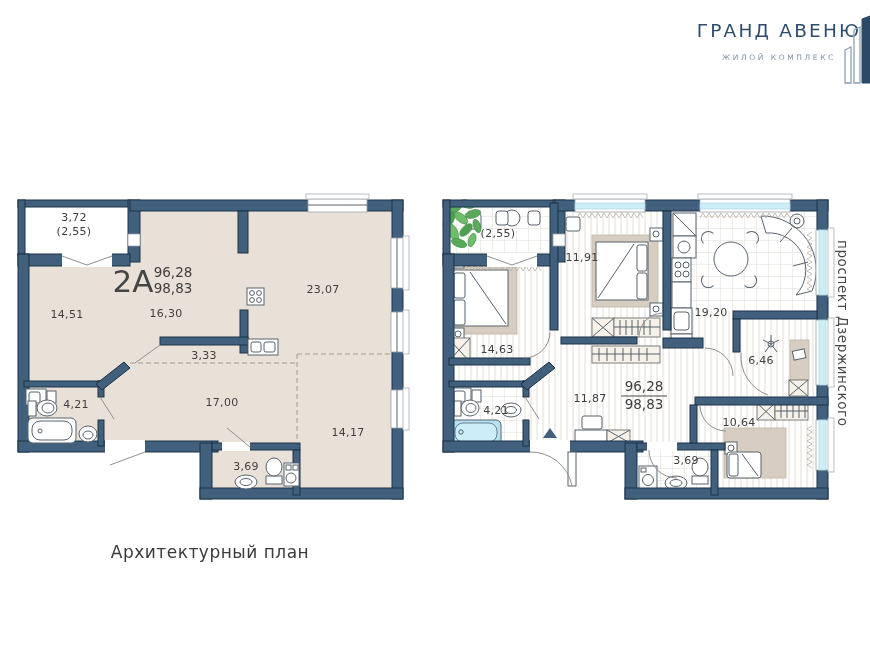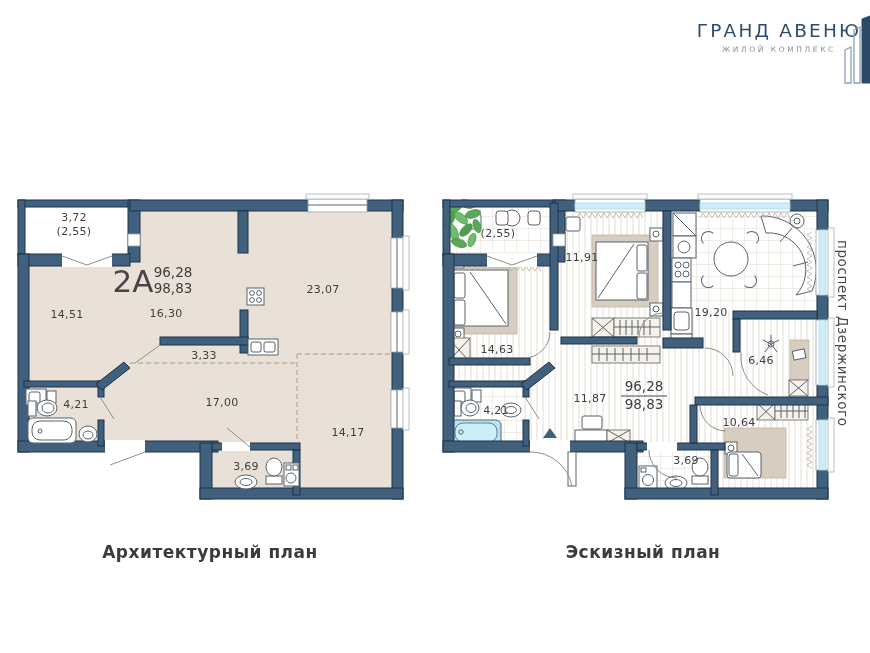--- a/index.html
+++ b/index.html
@@ -14,27 +14,27 @@
   .fx2{fill:none;stroke:#58636d;stroke-width:1;}
   .door{fill:none;stroke:#8f8f8f;stroke-width:1;}
   .dash{fill:none;stroke:#a59d91;stroke-width:1;stroke-dasharray:5 3;}
   .zig{fill:none;stroke:#b9b1a5;stroke-width:.8;}
   .tan{fill:#d7cec1;stroke:#c0b6a5;stroke-width:.8;}
   .xbx{fill:#f6f2ea;stroke:#6f6f6f;stroke-width:.9;}
   .lbl{font-size:11px;fill:#3e3e3e;text-anchor:middle;letter-spacing:.3px;}
   .big{font-size:31px;fill:#454545;text-anchor:middle;}
   .ar{font-size:13.5px;fill:#3e3e3e;text-anchor:middle;}
   .caption{position:absolute;width:300px;text-align:center;font-size:17px;
-           color:#3b3b3b;letter-spacing:.5px;font-weight:bold;}
+           color:#3b3b3b;letter-spacing:.5px;}
   #street{position:absolute;left:835px;top:240px;height:290px;
           writing-mode:vertical-rl;text-orientation:mixed;
           font-size:13.5px;color:#474747;letter-spacing:.6px;}
   #logo{position:absolute;left:690px;top:12px;width:178px;text-align:center;}
   #logo .t{font-size:18.5px;color:#2e4d6d;letter-spacing:2.2px;margin-top:8px;}
-  #logo .s{font-size:7.5px;color:#8494a6;letter-spacing:2.6px;margin-top:4px;}
+  #logo .s{font-size:7.5px;color:#8494a6;letter-spacing:2.6px;margin-top:12px;}
 </style>
 </head>
 <body>
 
 <div id="page">
 
   <div id="logo">
     <svg width="178" height="73" viewBox="0 0 178 73">
       <g stroke="#8da0b3" stroke-width="1.3" fill="none">
         <polygon points="66,38 72,35 72,71 66,71"></polygon>
@@ -439,16 +439,15 @@
       <text class="lbl" x="761" y="364">6,46</text>
       <text class="lbl" x="739" y="426">10,64</text>
       <text class="lbl" x="686" y="464">3,69</text>
       <text class="ar" x="644" y="391">96,28</text>
       <line x1="621" y1="396" x2="667" y2="396" stroke="#4a4a4a" stroke-width="1"></line>
       <text class="ar" x="644" y="409">98,83</text>
     </g>
   </svg>
 
   <div class="caption" style="left:60px;top:542px">Архитектурный план</div>
-  <div class="caption" style="left:493px;top:542px">Эскизный план</div>
   <div id="street">проспект Дзержинского</div>
 
 </div>
 
 </body></html>

